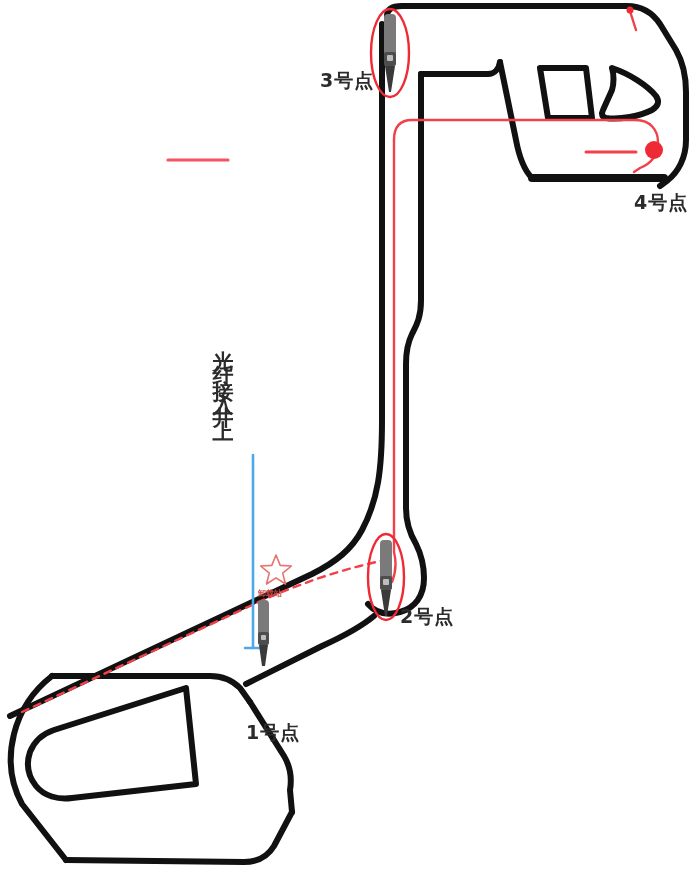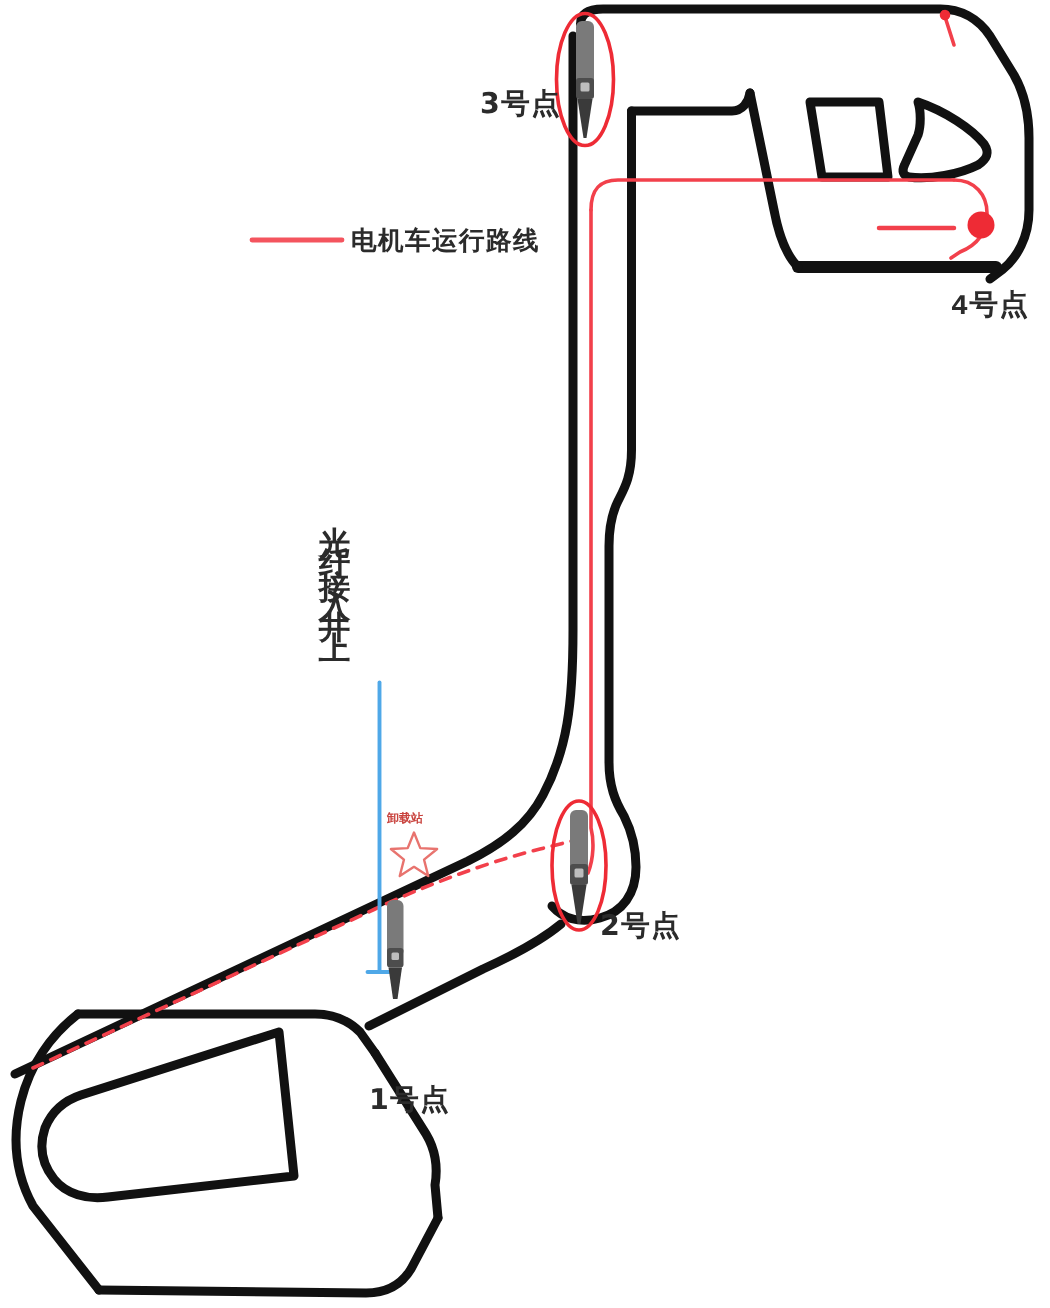--- a/index.html
+++ b/index.html
@@ -10,21 +10,21 @@
   }
   #stage{position:absolute;left:0;top:0;width:700px;height:872px;}
   svg#map{position:absolute;left:0;top:0;width:700px;height:872px;display:block;}
 
   .lbl{position:absolute;white-space:nowrap;color:#2b2b2b;
        font-family:"DejaVu Sans","Liberation Sans",sans-serif;}
   .pt-label{font-size:19px;font-weight:700;letter-spacing:1px;}
   .legend-text{font-size:17px;font-weight:700;letter-spacing:1px;}
   .vert-text{font-size:21px;font-weight:700;line-height:1.0;
              writing-mode:vertical-rl;text-orientation:upright;letter-spacing:14px;}
-  .star-text{font-size:8px;font-weight:700;color:#c9443f;letter-spacing:0px;}
+  .star-text{font-size:8px;font-weight:700;color:#c9443f;letter-spacing:0px;margin-top:48px;}
 </style>
 </head>
 <body>
 
 <div id="stage">
 
   <svg id="map" viewBox="0 0 700 872">
 
     <g fill="none" stroke="#111111" stroke-width="6" stroke-linecap="round" stroke-linejoin="round">
 
@@ -191,27 +191,26 @@
     <g>
       <rect x="258" y="600" width="11" height="38" rx="4" fill="#7a7a7a"></rect>
       <rect x="258" y="632" width="11" height="13" rx="2" fill="#4d4d4d"></rect>
       <path d="M 259 645 L 268 645 L 265 666 L 262 666 Z" fill="#3a3a3a"></path>
       <rect x="261" y="635" width="5" height="5" rx="1" fill="#bdbdbd"></rect>
     </g>
 
     <line x1="168" y1="160" x2="228" y2="160" stroke="#F4545E" stroke-width="3.2" stroke-linecap="round"></line>
   </svg>
 
-  <div class="lbl legend-text" style="left:234px;top:149px;">电机车运行路线</div>
 
   <div class="lbl vert-text" style="left:212px;top:334px;">光纤接入井上</div>
 
   <div class="lbl star-text" style="left:258px;top:540px;">卸载站</div>
 
-  <div class="lbl pt-label" style="left:320px;top:56px;">3号点</div>
-
-  <div class="lbl pt-label" style="left:634px;top:190px;font-family:Liberation Mono, monospace;">4号点</div>
+  <div class="lbl pt-label" style="left:320px;top:68px;">3号点</div>
+
+  <div class="lbl pt-label" style="left:634px;top:190px;">4号点</div>
 
   <div class="lbl pt-label" style="left:400px;top:604px;">2号点</div>
 
   <div class="lbl pt-label" style="left:246px;top:720px;">1号点</div>
 
 </div>
 
 </body></html>

